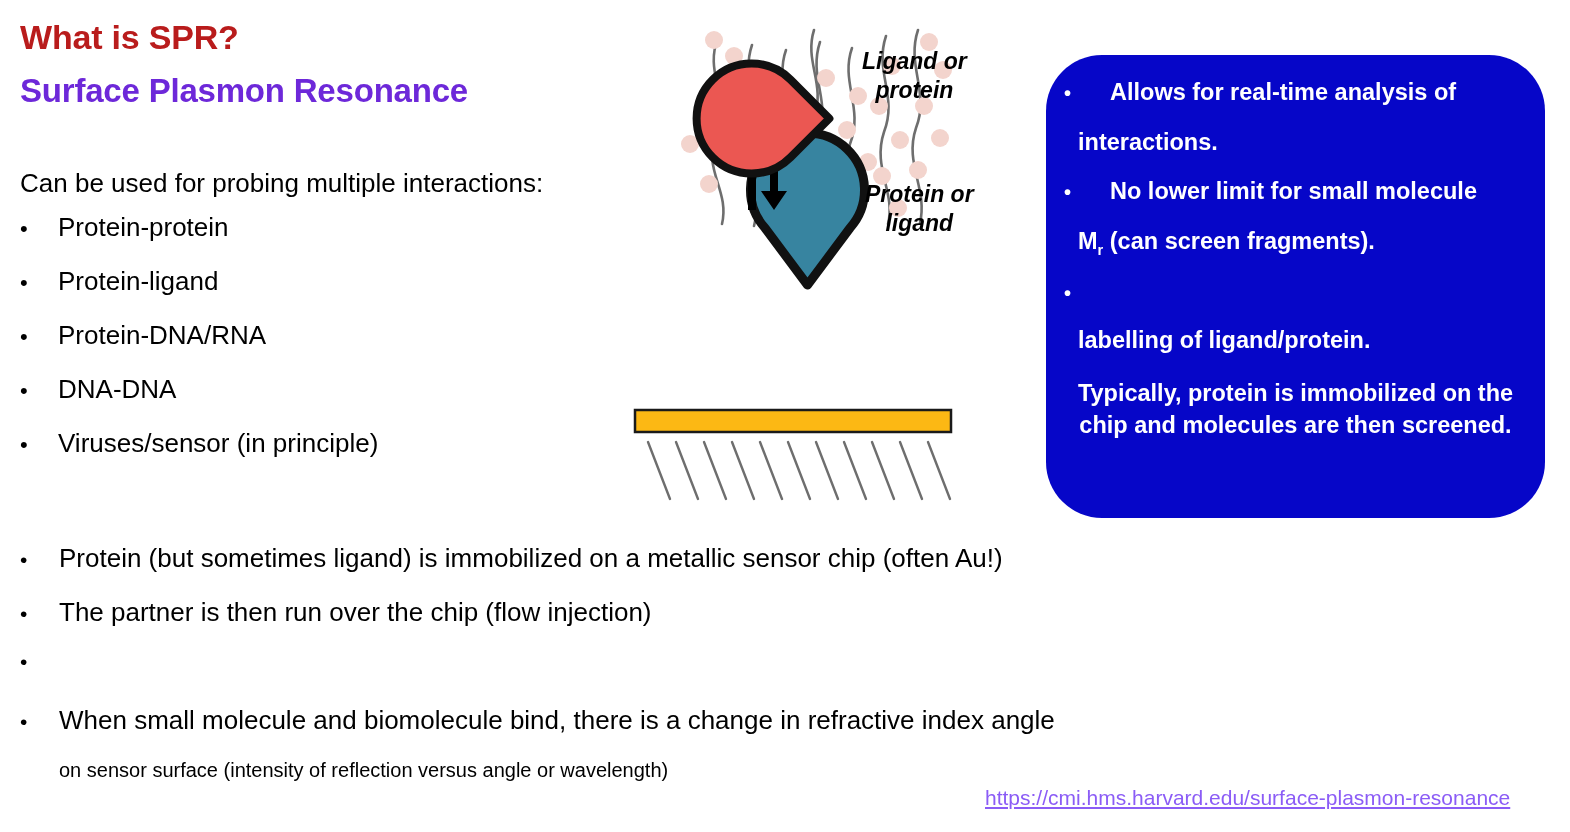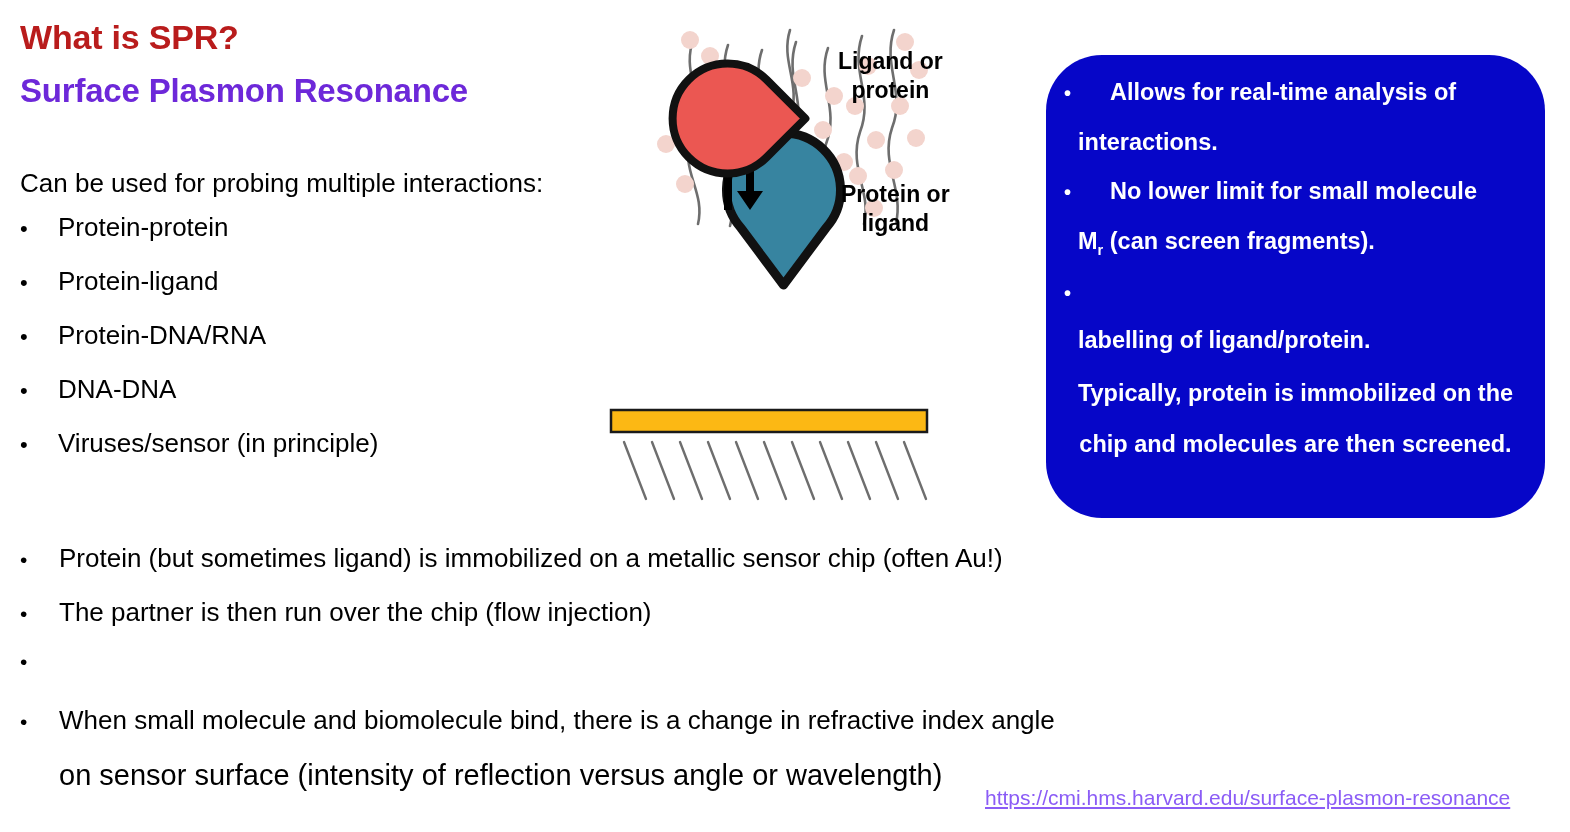--- a/index.html
+++ b/index.html
@@ -82,21 +82,21 @@
   .bb-dot {
     width: 39px;
     flex: 0 0 39px;
     font-size: 21px;
     line-height: 1;
   }
   .bb-txt { white-space: nowrap; }
   .bb-cont {
     padding-left: 39px;
     height: 54px;
-    font-size: 29px;
+    font-size: 20px;
     white-space: nowrap;
     display: flex;
     align-items: baseline;
   }
 
   
   #source-link {
     position: absolute;
     left: 985px;
     top: 786px;
@@ -141,30 +141,31 @@
     padding-left: 14px;
     white-space: nowrap;
   }
   .bx-final {
     font-size: 23.5px;
     font-weight: bold;
     line-height: 1.35;
     text-align: center;
     margin-top: 2px;
   }
-  .bx-final div { white-space: nowrap; margin-top: 19px; }
+  .bx-final div { white-space: nowrap; }
   sub { font-size: 0.62em; }
 
   
   #diagram {
     position: absolute;
-    left: 576px;
+    left: 600px;
     top: 10px;
     width: 400px;
     height: 500px;
+    font-style: italic;
   }
   .diag-label {
     position: absolute;
     font-size: 23px;
     font-weight: bold;
     text-align: center;
     line-height: 1.28;
     white-space: nowrap;
   }
   #label-top { left: 262px; top: 37px; }

